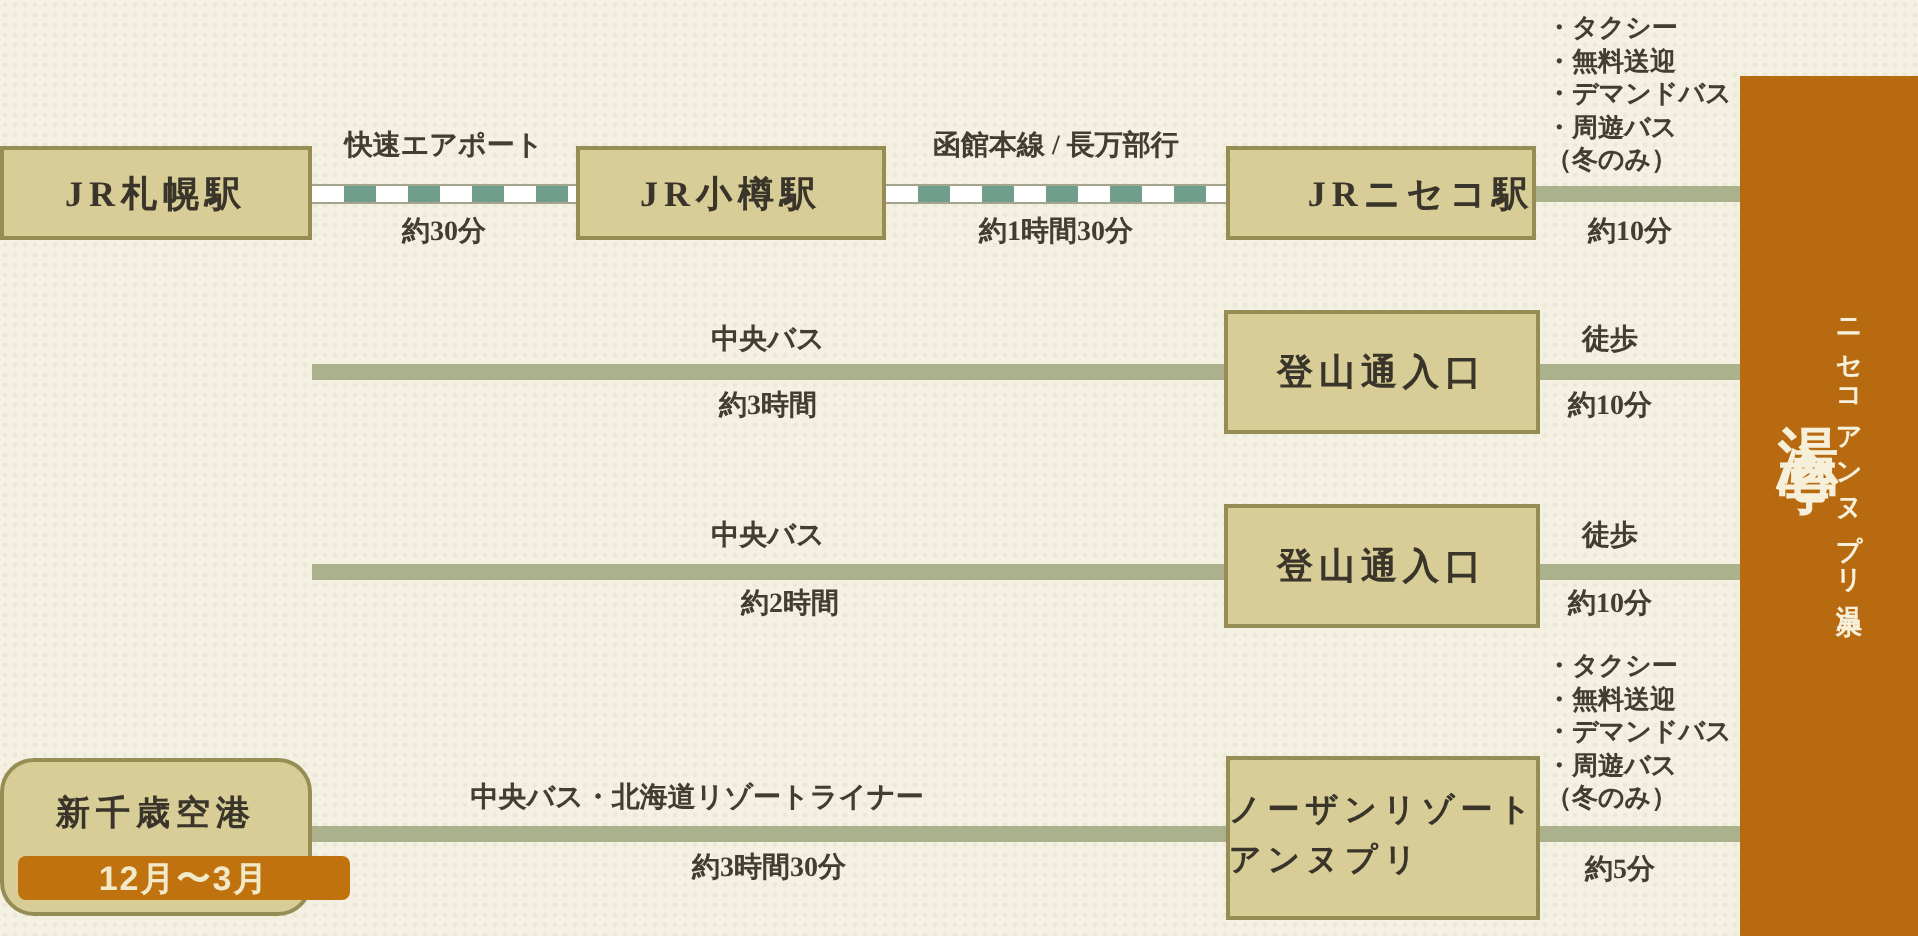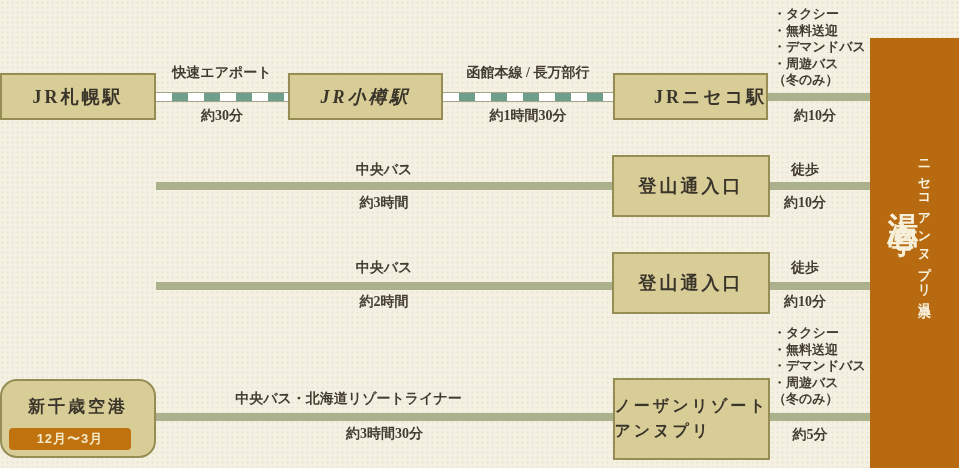--- a/index.html
+++ b/index.html
@@ -51,26 +51,26 @@
   .methods{
     position:absolute;
     font-size:13px;font-weight:700;
     line-height:16.5px;text-align:left;white-space:nowrap;
     color:#433d2f;
   }
 
   
   .badge{
     position:absolute;
-    left:7px;bottom:6px;width:122px;height:22px;
+    left:7px;bottom:6px;width:166px;height:22px;
     background:#c0720e;
     border-radius:4px;
     display:flex;align-items:center;justify-content:center;
     font-family:"Liberation Sans","DejaVu Sans",sans-serif;
-    font-size:13px;font-weight:700;letter-spacing:1px;
+    font-size:17px;font-weight:700;letter-spacing:1px;
     color:#f2e9c8;
   }
   .box.tall{flex-direction:column;justify-content:flex-start;padding-top:14px;}
 
   
   .bar{
     position:absolute;
     left:870px;top:38px;width:89px;height:430px;
     background:#b76a10;
   }
@@ -92,21 +92,21 @@
 <div class="stage">
 
   <div class="box" style="left:0;top:73px;width:156px;height:47px;">
     <span class="bx-label">JR札幌駅</span>
   </div>
 
   <div class="rail" style="left:156px;top:92px;width:132px;"></div>
   <div class="lbl" style="left:156px;top:64px;width:132px;">快速エアポート</div>
   <div class="lbl" style="left:156px;top:107px;width:132px;">約30分</div>
 
-  <div class="box" style="left:288px;top:73px;width:155px;height:47px;font-style:italic;">
+  <div class="box" style="left:288px;top:73px;width:155px;height:47px;">
     <span class="bx-label">JR小樽駅</span>
   </div>
 
   <div class="rail" style="left:443px;top:92px;width:170px;"></div>
   <div class="lbl" style="left:443px;top:64px;width:170px;">函館本線 / 長万部行</div>
   <div class="lbl" style="left:443px;top:107px;width:170px;">約1時間30分</div>
 
   <div class="box" style="left:613px;top:73px;width:155px;height:47px;padding-left:40px;">
     <span class="bx-label">JRニセコ駅</span>
   </div>
@@ -130,21 +130,21 @@
     <span class="bx-label">登山通入口</span>
   </div>
 
   <div class="road" style="left:770px;top:182px;width:100px;"></div>
   <div class="lbl" style="left:755px;top:161px;width:100px;">徒歩</div>
   <div class="lbl" style="left:755px;top:194px;width:100px;">約10分</div>
 
 
   <div class="road" style="left:156px;top:282px;width:456px;"></div>
   <div class="lbl" style="left:156px;top:259px;width:456px;">中央バス</div>
-  <div class="lbl" style="left:156px;top:293px;width:456px;">約2時間</div>
+  <div class="lbl" style="left:167px;top:293px;width:456px;">約2時間</div>
 
   <div class="box" style="left:612px;top:252px;width:158px;height:62px;">
     <span class="bx-label">登山通入口</span>
   </div>
 
   <div class="road" style="left:770px;top:282px;width:100px;"></div>
   <div class="lbl" style="left:755px;top:259px;width:100px;">徒歩</div>
   <div class="lbl" style="left:755px;top:293px;width:100px;">約10分</div>
 
   <div class="box tall" style="left:0;top:379px;width:156px;height:79px;border-radius:17px;">

